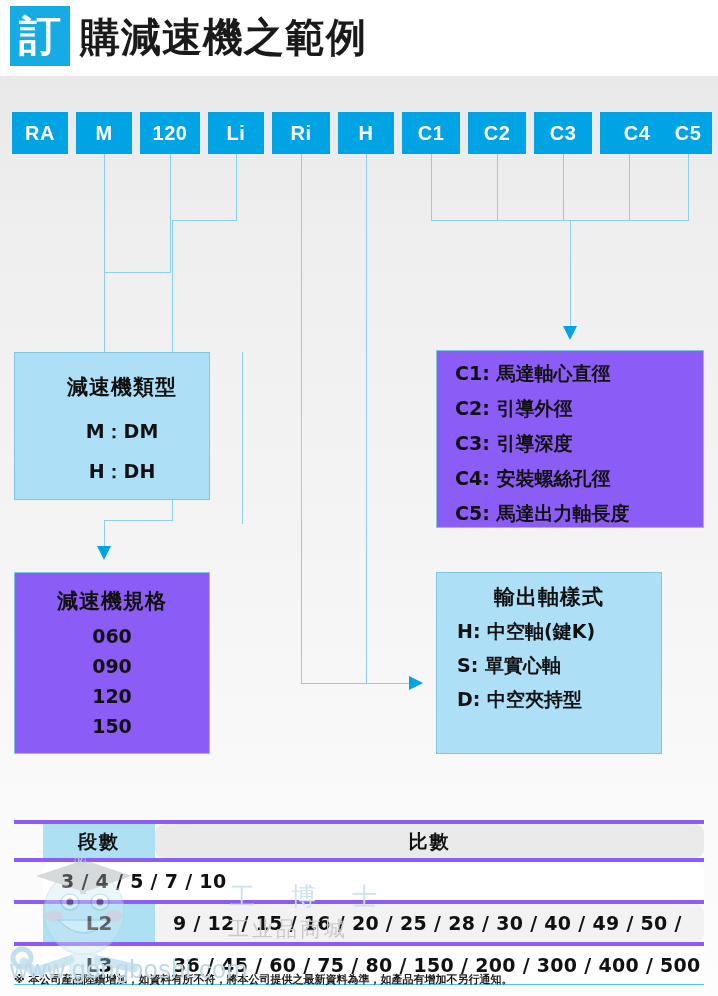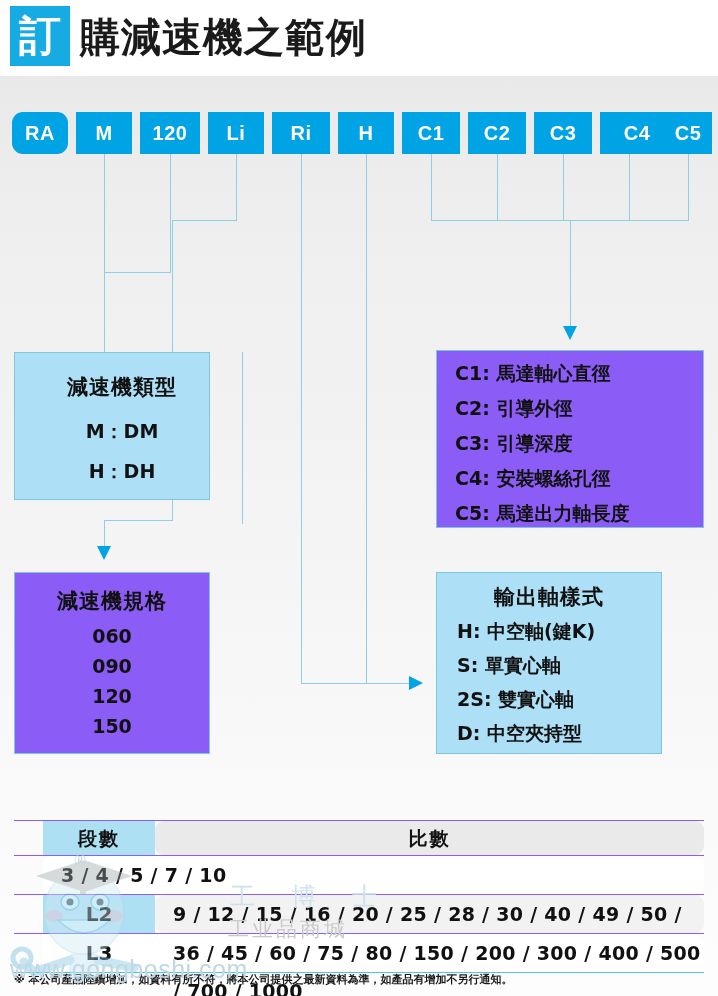--- a/index.html
+++ b/index.html
@@ -68,21 +68,21 @@
   }
   .box-line{
     font-weight:bold;color:#111;
     font-family:"DejaVu Sans","Liberation Sans",sans-serif;
     font-size:19px;white-space:nowrap;
   }
   .box-line.center{text-align:center;}
 
   
   .tbl{position:absolute;left:14px;top:820px;width:690px;}
-  .trow{display:flex;position:relative;border-top:1px solid #8b5cf6;padding-left:29px;}
+  .trow{display:flex;position:relative;border-top:4px solid #8b5cf6;padding-left:29px;}
   .trow.last{border-bottom:1px solid #4FC3E8;}
   .tcell-l{width:112px;box-sizing:border-box;}
   .tcell-r{flex:1;box-sizing:border-box;border-radius:9px;}
   .thead .tcell-l{background:#AEE0F4;}
   .thead .tcell-r{background:#EAEAEA;}
   .thead .tcell-l,.thead .tcell-r{
     height:34px;line-height:34px;text-align:center;
     font-weight:bold;font-size:19px;color:#111;
     font-family:"DejaVu Sans","Liberation Sans",sans-serif;
     letter-spacing:2px;
@@ -139,21 +139,21 @@
 
 <div id="page">
 
   <div class="title-bar">
     <div class="title-badge">訂</div>
     <div class="title-text">購減速機之範例</div>
   </div>
 
   <div class="canvas"></div>
 
-  <div class="chip" style="left:12px;width:56px;border-radius:11px;">RA</div>
+  <div class="chip" style="left:12px;width:56px;">RA</div>
   <div class="chip" style="left:76px;width:56px;">M</div>
   <div class="chip" style="left:140px;width:60px;">120</div>
   <div class="chip" style="left:208px;width:56px;">Li</div>
   <div class="chip" style="left:272px;width:58px;">Ri</div>
   <div class="chip" style="left:338px;width:56px;">H</div>
   <div class="chip" style="left:402px;width:58px;">C1</div>
   <div class="chip" style="left:468px;width:58px;">C2</div>
   <div class="chip" style="left:534px;width:58px;">C3</div>
   <div class="chip" style="left:600px;width:74px;">C4</div>
   <div class="chip" style="left:664px;width:48px;">C5</div>
@@ -207,21 +207,20 @@
     <div class="box-line center" style="margin-top:10px;">060</div>
     <div class="box-line center" style="margin-top:8px;">090</div>
     <div class="box-line center" style="margin-top:8px;">120</div>
     <div class="box-line center" style="margin-top:8px;">150</div>
   </div>
 
   <div class="box fill" style="left:436px;top:572px;width:226px;height:182px;">
     <div class="box-title" style="margin-top:10px;">輸出軸樣式</div>
     <div class="box-line" style="margin:8px 0 0 20px;">H: 中空軸(鍵K)</div>
     <div class="box-line" style="margin:8px 0 0 20px;">S: 單實心軸</div>
-    <div class="box-line" style="margin:8px 0 0 20px;">2S: 雙實心軸</div>
     <div class="box-line" style="margin:8px 0 0 20px;">D: 中空夾持型</div>
   </div>
 
   <div class="tbl">
     <div class="trow thead">
       <div class="tcell-l">段數</div>
       <div class="tcell-r">比數</div>
     </div>
     <div class="trow body r1">
       <div class="tcell-r">3 / 4 / 5 / 7 / 10</div>

